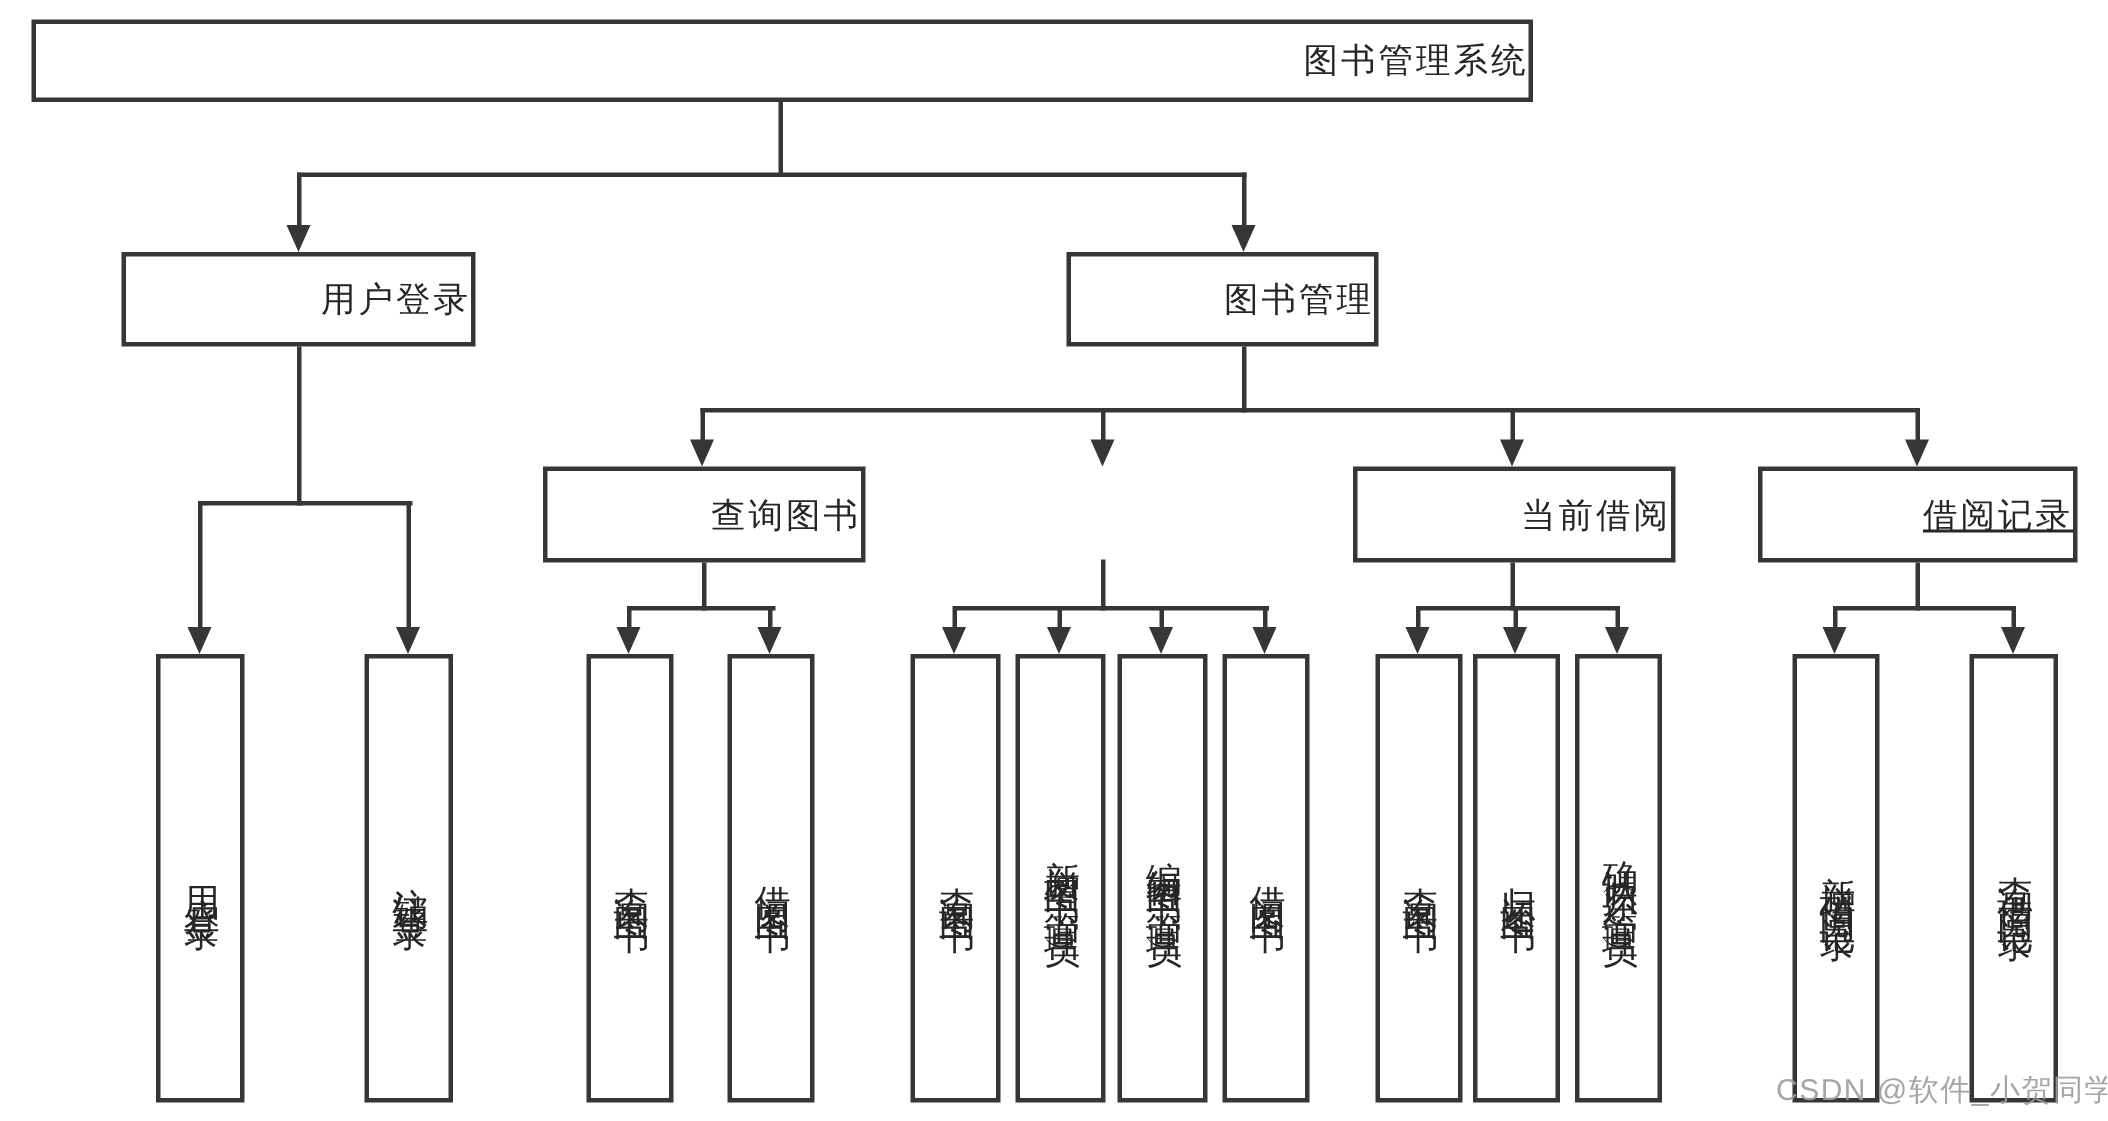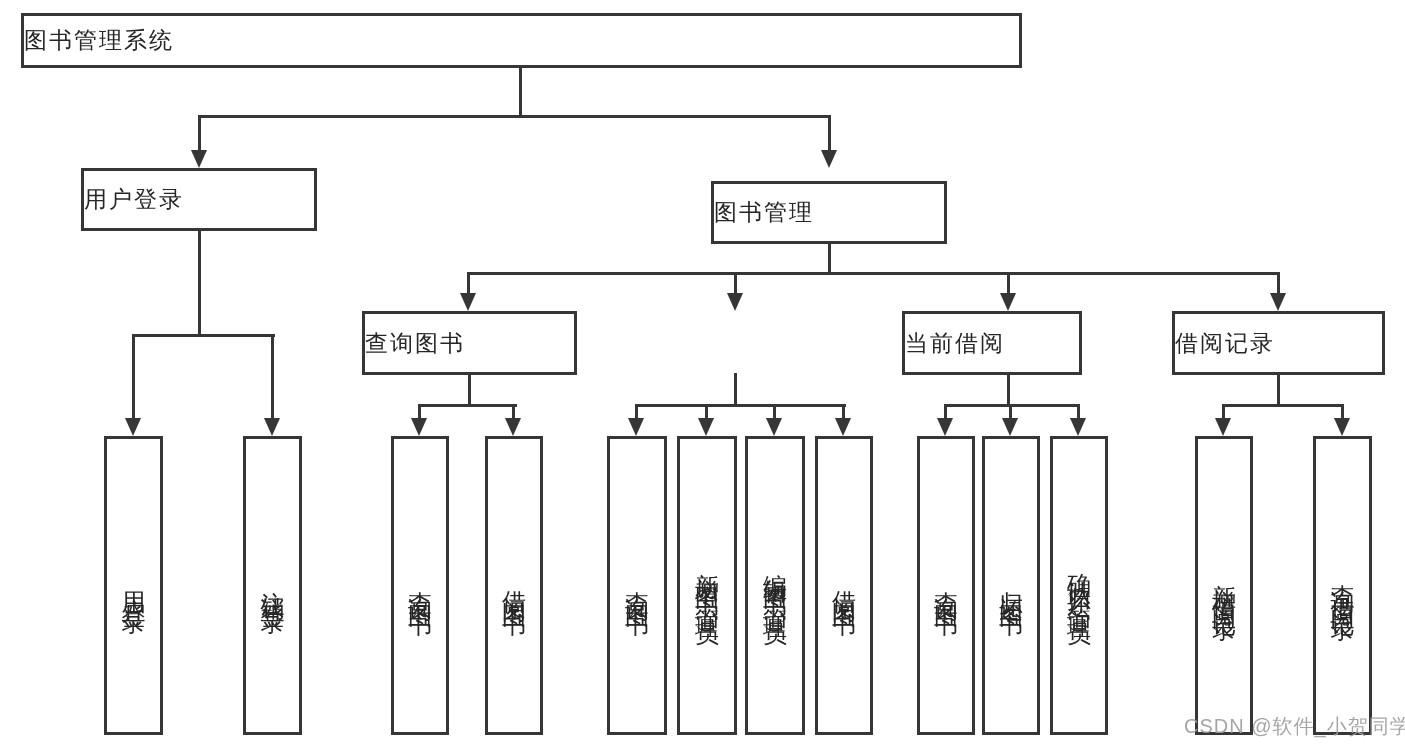--- a/index.html
+++ b/index.html
@@ -12,21 +12,21 @@
     width:1405px;height:747px;
     background:var(--bg,#ffffff);
     overflow:hidden;
   }
   
   .node{
     position:absolute;
     box-sizing:border-box;
     border:3px solid var(--line,#363636);
     background:#ffffff;
-    display:flex;align-items:center;justify-content:flex-start;
+    display:flex;align-items:center;justify-content:flex-end;
     color:var(--text,#262626);
     font-size:23px;
     letter-spacing:2px;
     z-index:2;
   }
   .leaf{
     position:absolute;
     box-sizing:border-box;
     border:3px solid var(--line,#363636);
     background:#ffffff;
@@ -69,34 +69,34 @@
 <div class="canvas">
 
   <div class="node" style="left:21px;top:13px;width:1001px;height:55px;">
     <span>图书管理系统</span>
   </div>
 
   <div class="node" style="left:81px;top:168px;width:236px;height:63px;">
     <span>用户登录</span>
   </div>
 
-  <div class="node" style="left:711px;top:168px;width:236px;height:63px;margin-top:13px;">
+  <div class="node" style="left:711px;top:168px;width:208px;height:63px;">
     <span>图书管理</span>
   </div>
 
   <div class="node" style="left:362px;top:311px;width:215px;height:64px;">
     <span>查询图书</span>
   </div>
 
 
-  <div class="node" style="left:902px;top:311px;width:180px;height:64px;">
+  <div class="node" style="left:902px;top:311px;width:215px;height:64px;">
     <span>当前借阅</span>
   </div>
 
-  <div class="node" style="left:1172px;top:311px;width:213px;height:64px;">
+  <div class="node" style="left:1172px;top:311px;width:213px;height:64px;text-decoration:underline;">
     <span>借阅记录</span>
   </div>
 
   <div class="leaf" style="left:104px;top:436px;width:59px;height:299px;">
     <span class="vtext">用户登录</span>
   </div>
 
   <div class="leaf" style="left:243px;top:436px;width:59px;height:299px;">
     <span class="vtext">注销登录</span>
   </div>

